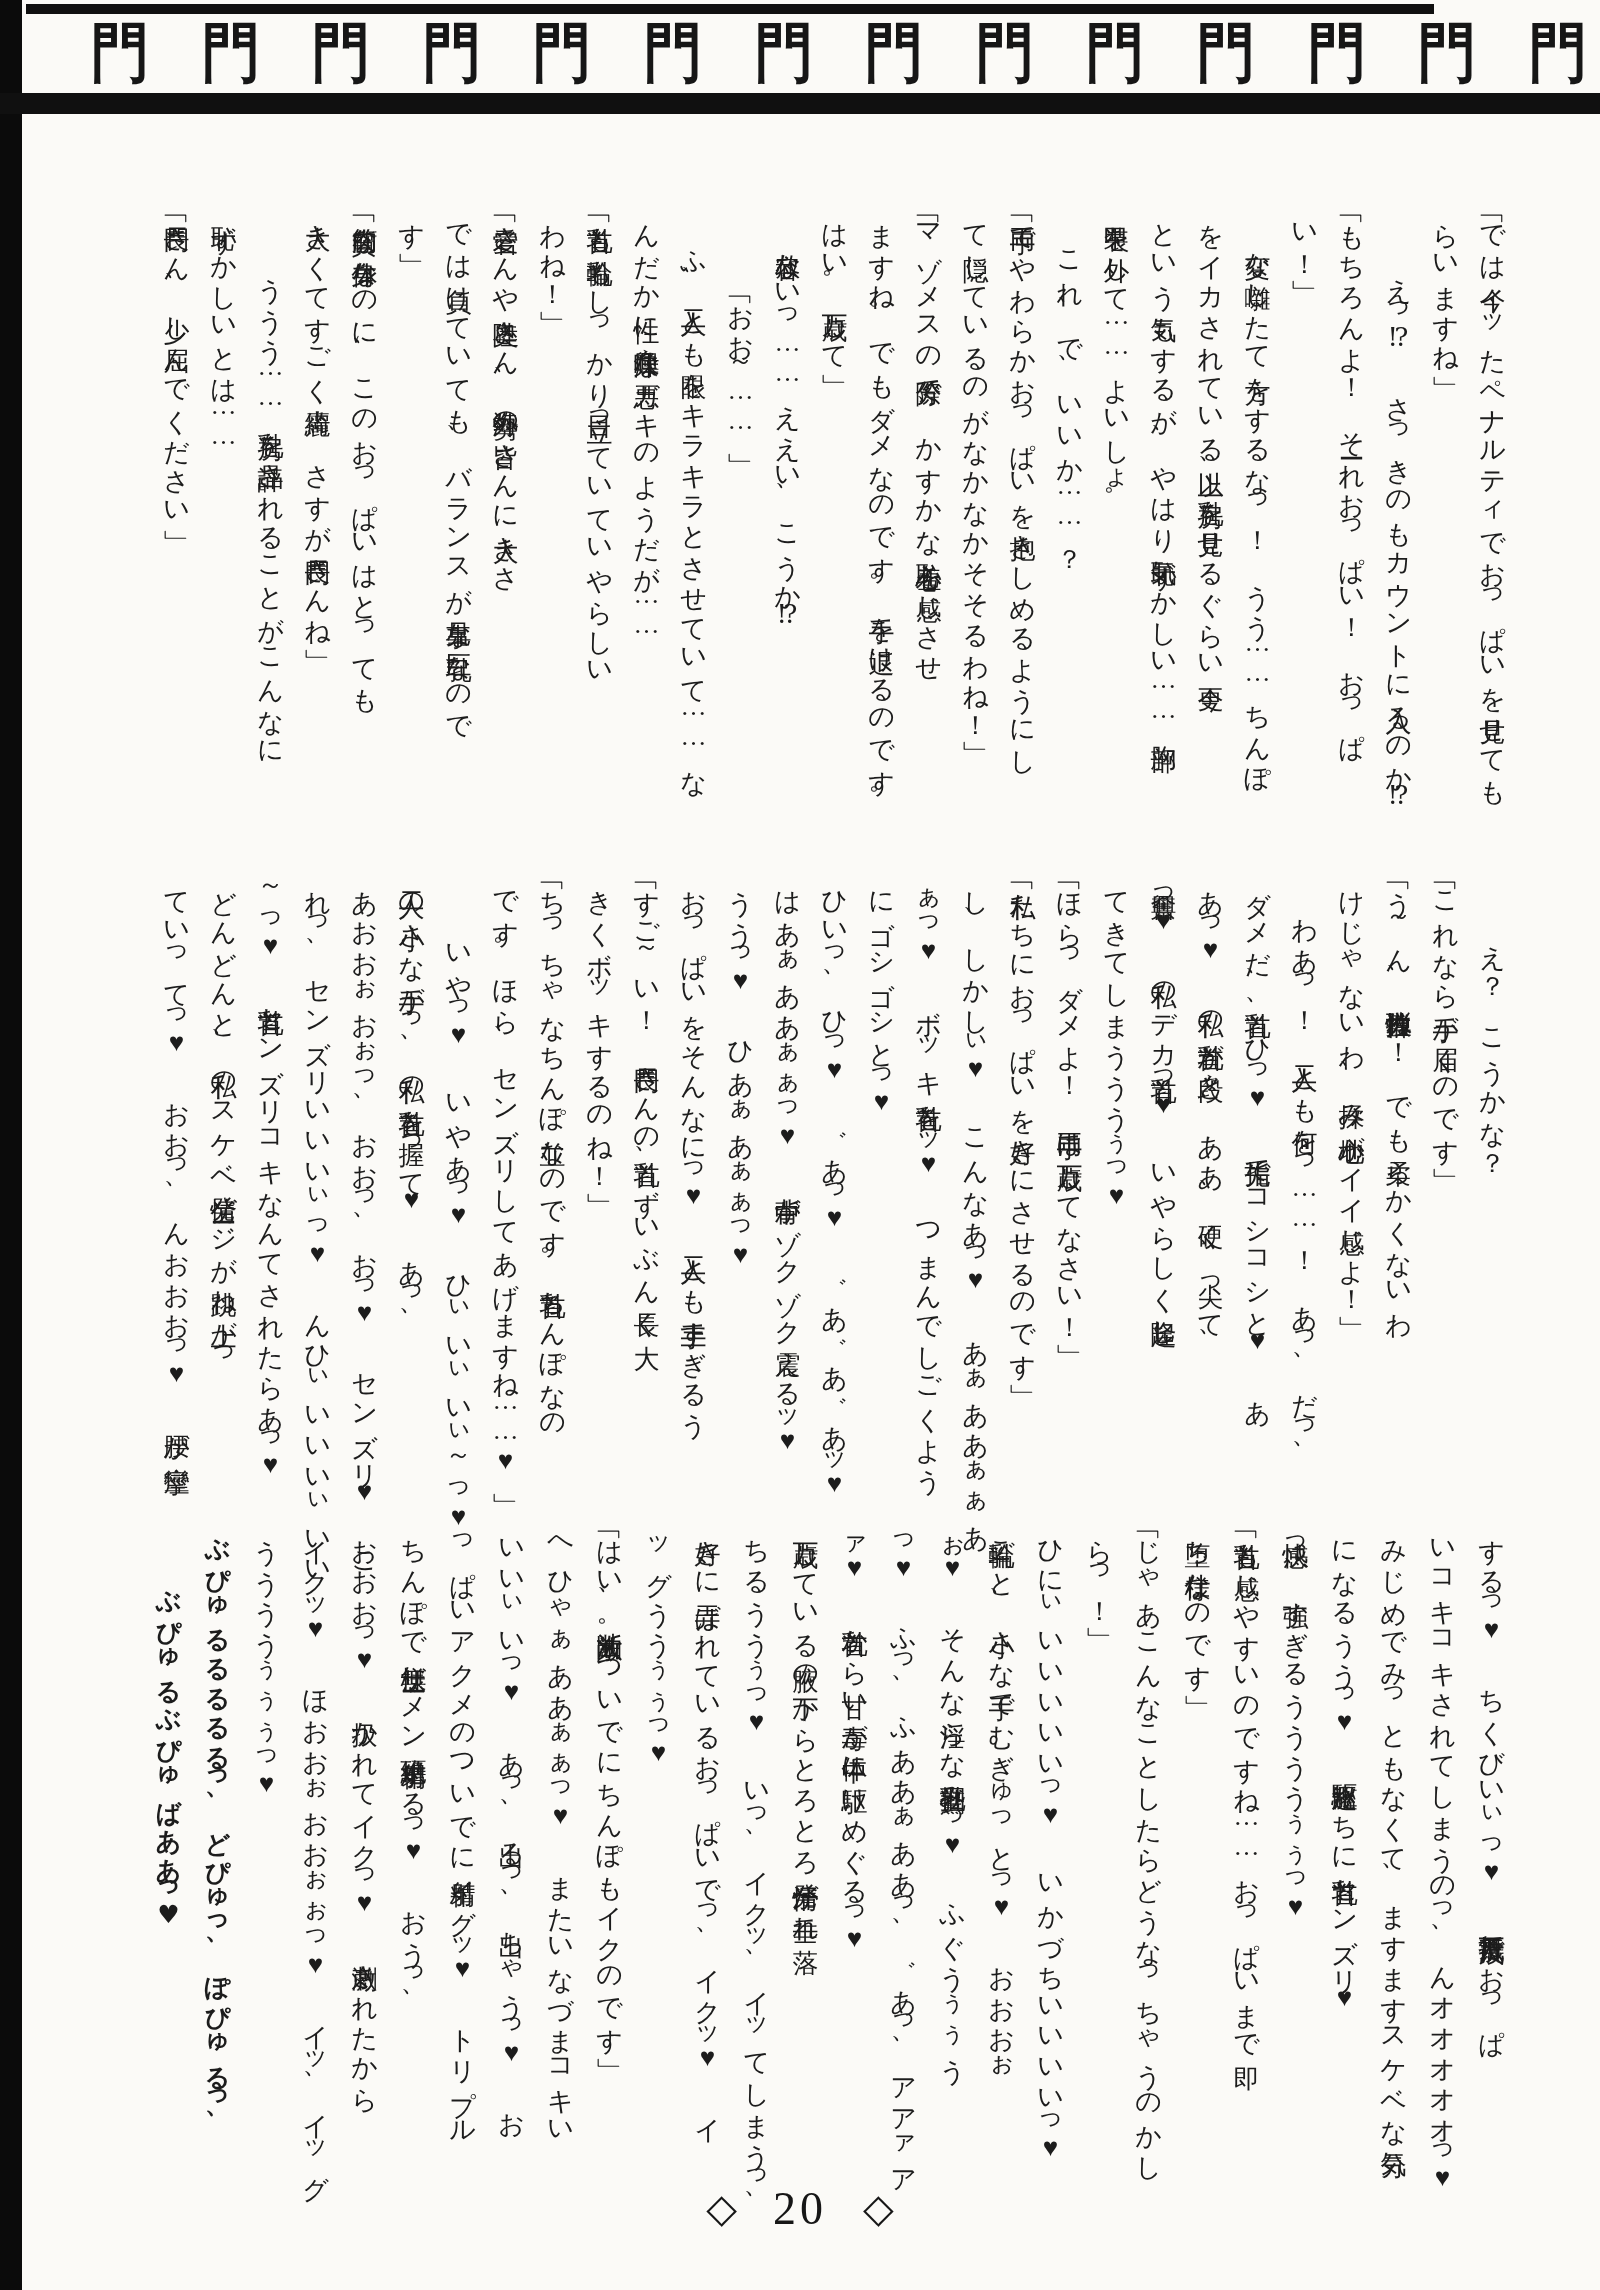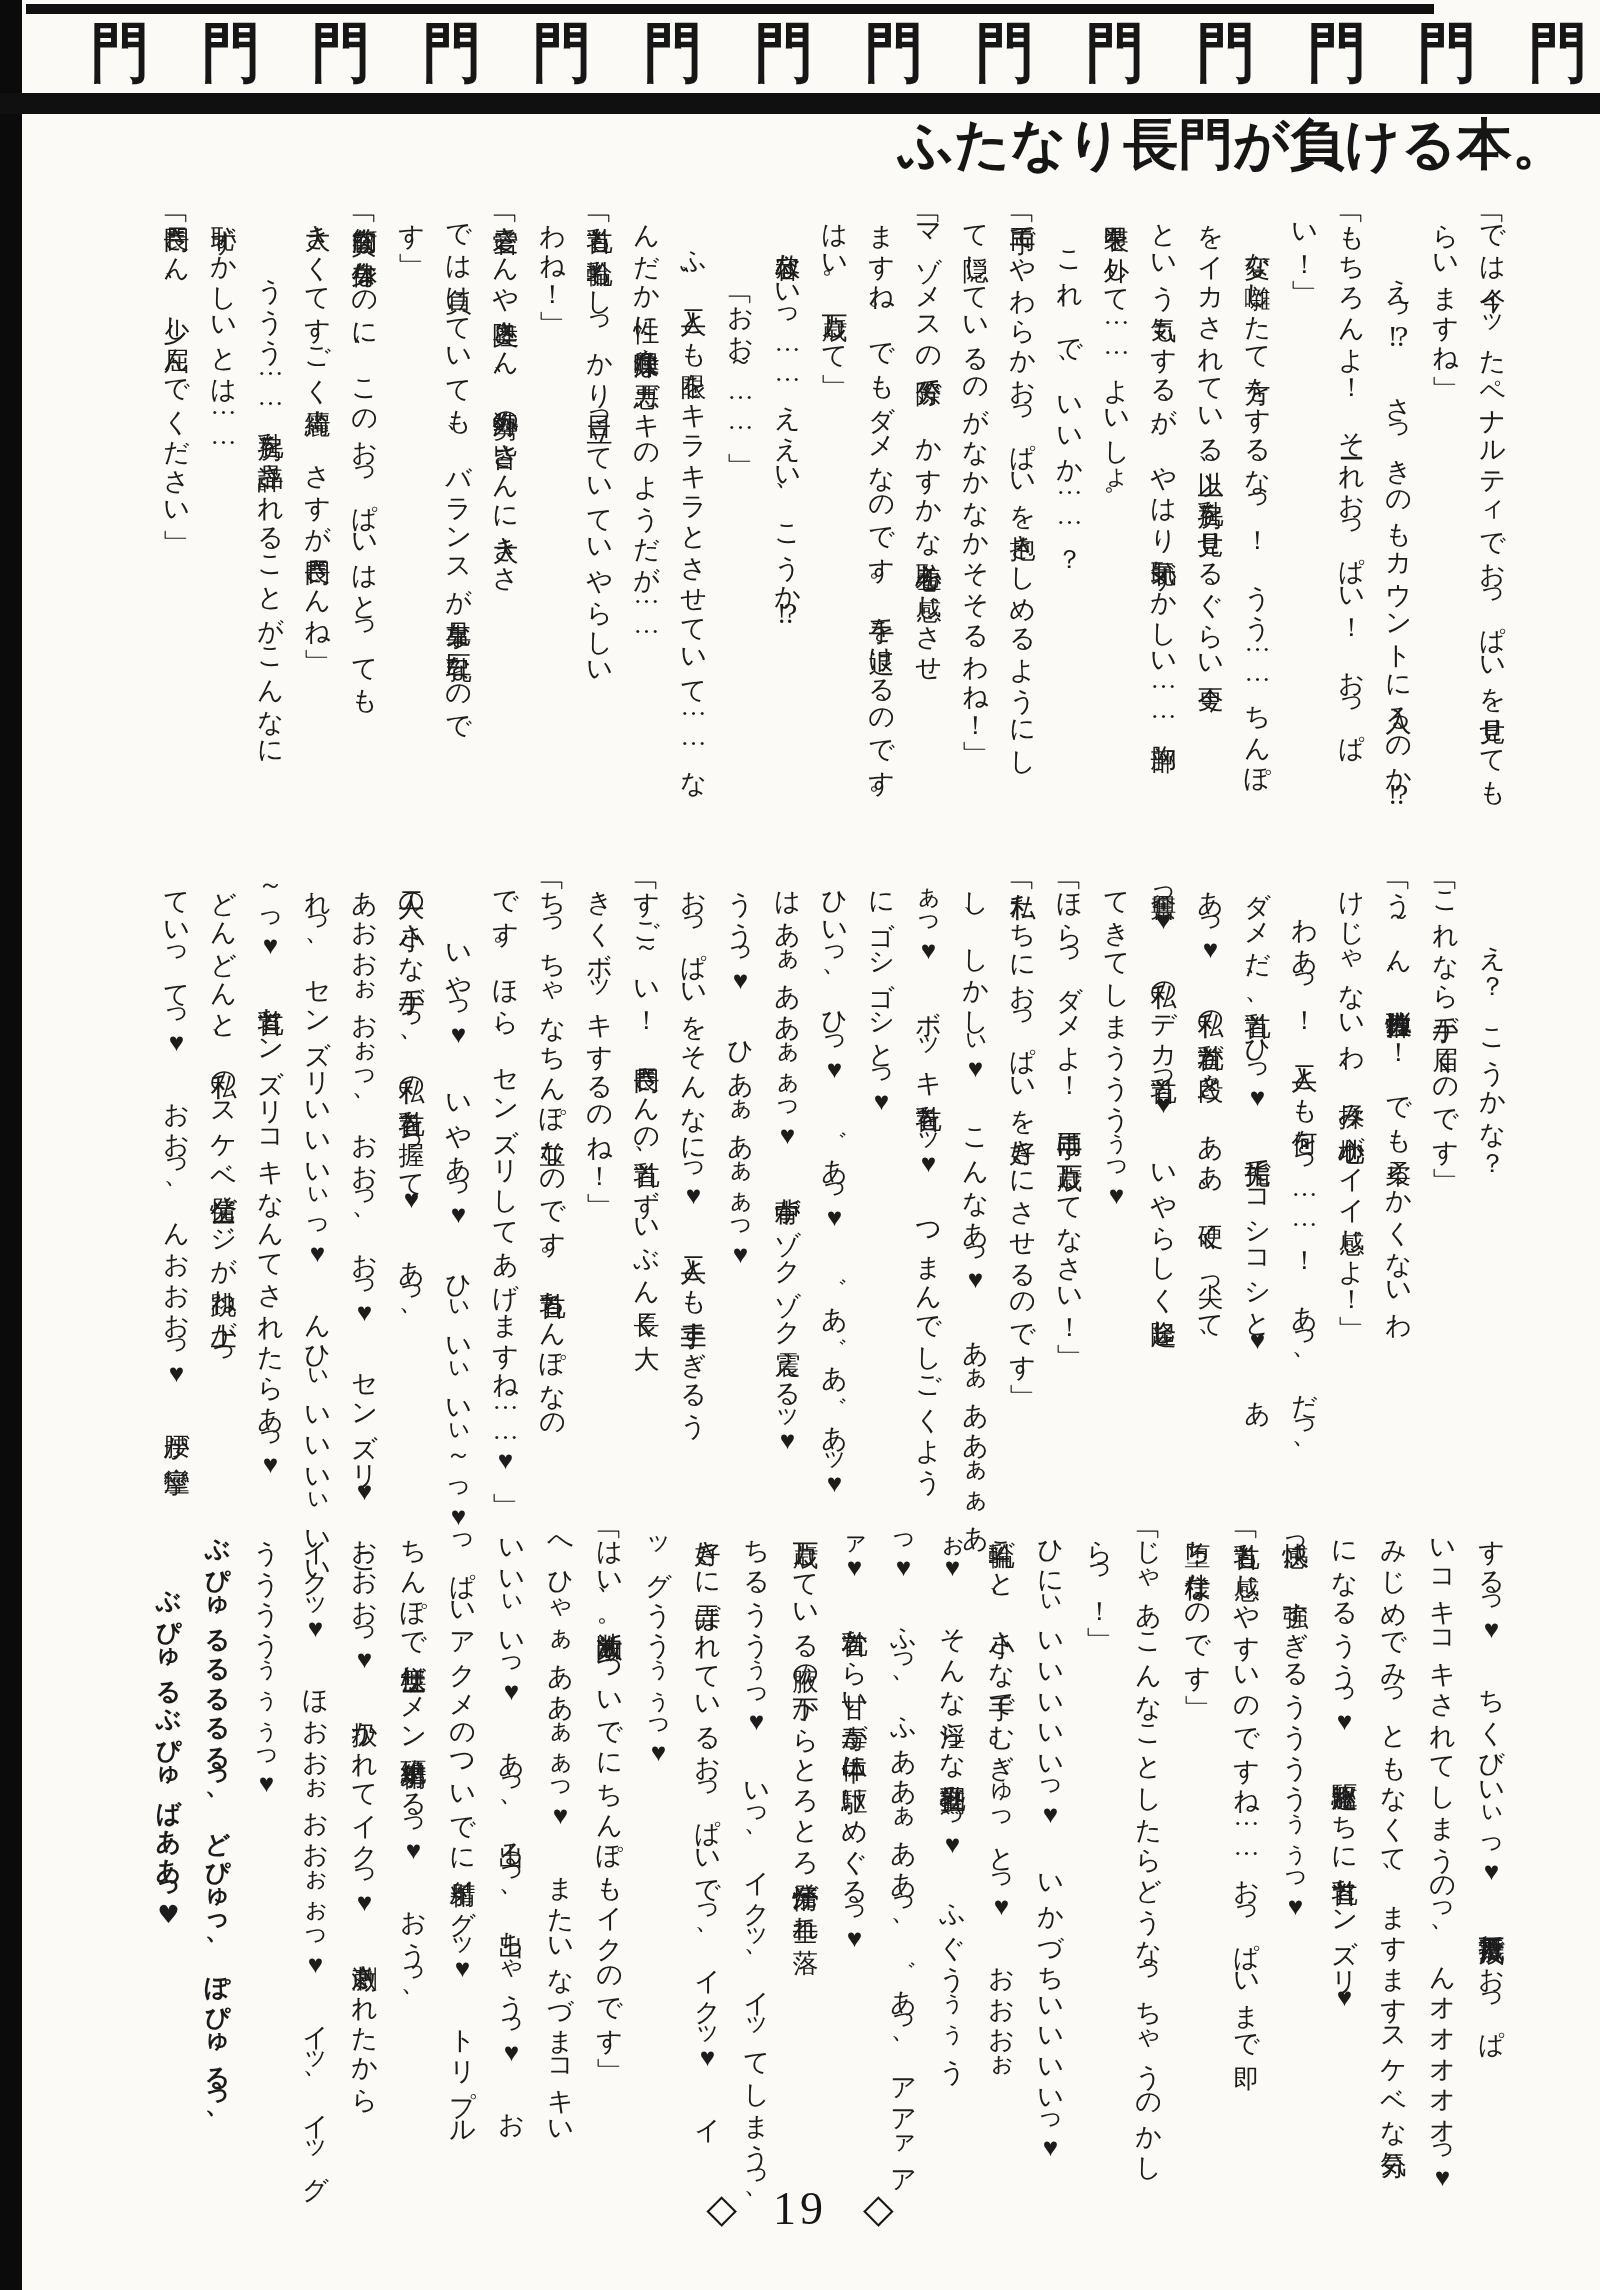--- a/index.html
+++ b/index.html
@@ -79,21 +79,20 @@
       <span>門</span>
       <span>門</span>
       <span>門</span>
       <span>門</span>
       <span>門</span>
       <span>門</span>
     </div>
 
   <div class="rule-thick"></div>
 
-  <h1 class="title">ふたなり長門が負ける本。</h1>
 
   <section class="band band1">
       <p class="col">「では今イッたペナルティでおっぱいを見せても</p>
       <p class="col">らいますね」</p>
       <p class="col">　　えっ⁉　さっきのもカウントに入るのか⁉</p>
       <p class="col">「もちろんよ！　そーれおっぱい！　おっぱ</p>
       <p class="col">い！」</p>
       <p class="col">　変な囃したて方をするなっ！　うう……ちんぽ</p>
       <p class="col">をイカされている以上、乳房を見せるぐらい今更</p>
       <p class="col">という気もするが、やはり気恥ずかしい……胸部</p>
@@ -176,17 +175,17 @@
       <p class="col">ちんぽで無様ザーメン絶頂射精するっ♥　おうっ、</p>
       <p class="col">おおおっ♥　扱かれてイクっ♥　刺激されたから</p>
       <p class="col">イクッ♥　ほおおぉおおぉぉっ♥　イッ、イッグ</p>
       <p class="col">ううううぅぅぅっ♥</p>
       <p class="col sfx">ぶぴゅるるるるるっ、どぴゅっ、ぽぴゅるっ、</p>
       <p class="col sfx">　　ぶぴゅるぶぴゅばああっ♥</p>
     </section>
 
   <div class="footer">
     <span class="diamond">◇</span>
-    <span class="pagenum">19</span>
+    <span class="pagenum">20</span>
     <span class="diamond">◇</span>
   </div>
 
 </div>
 
 </body></html>

